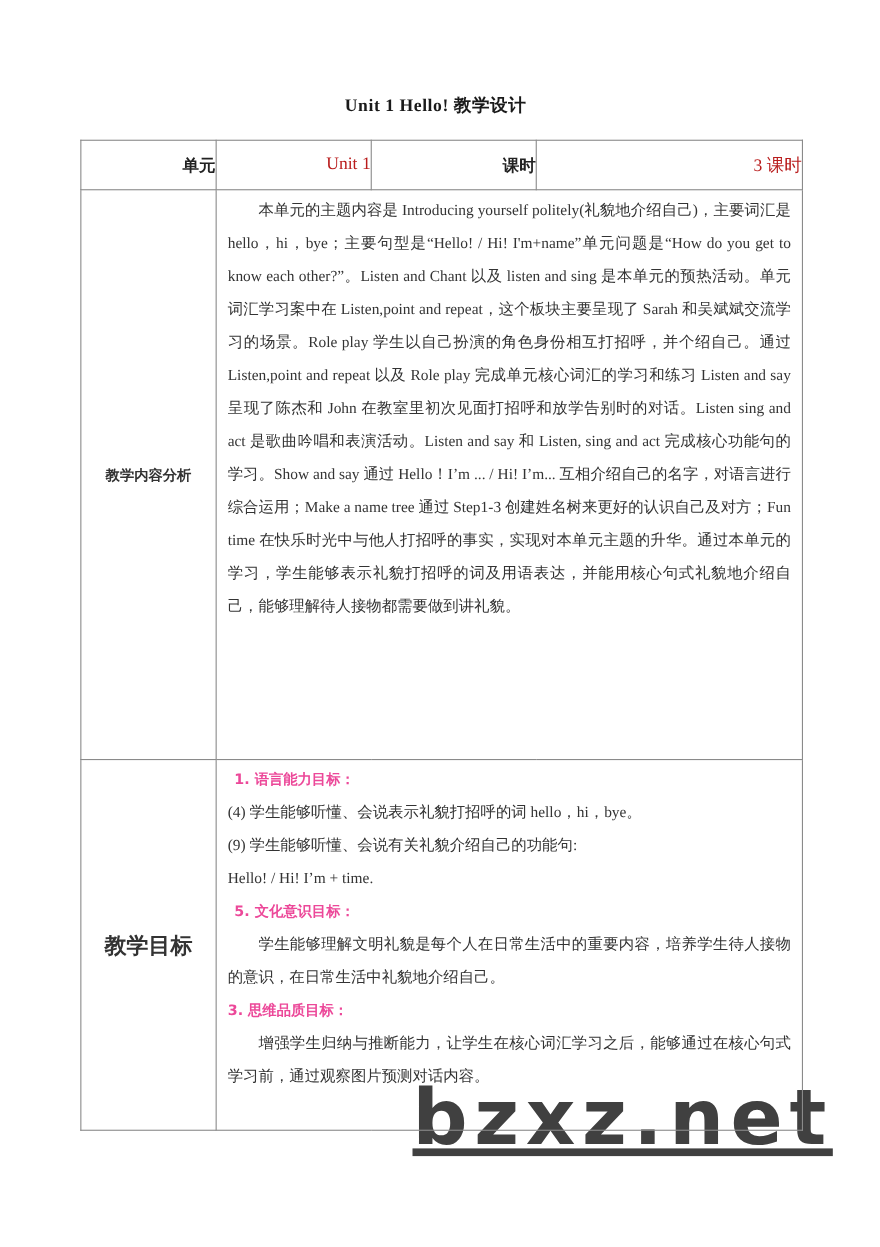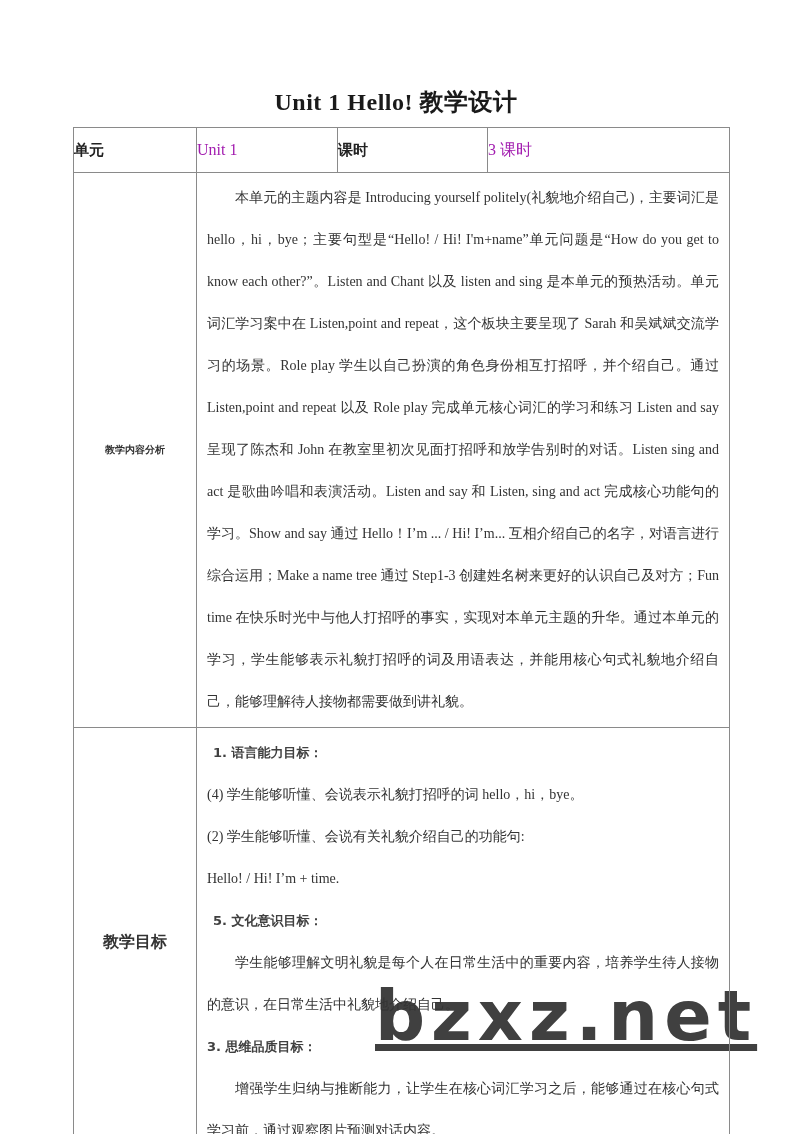--- a/index.html
+++ b/index.html
@@ -2,44 +2,44 @@
 <html><head>
   <meta charset="utf-8">
   <style>
     html, body { margin: 0; padding: 0; }
     body {
       width: 800px; height: 1134px; background: #ffffff; position: relative; overflow: hidden;
       font-family: "Liberation Serif", "DejaVu Serif", serif; color: #2a2a2a;
     }
     .title {
       position: absolute; top: 86px; left: 0; width: 792px; text-align: center;
-      font-size: 24px; font-weight: bold; color: #1a1a1a; letter-spacing: 0.5px;
+      font-size: 16px; font-weight: bold; color: #1a1a1a; letter-spacing: 0.5px;
     }
     .doc-table {
       position: absolute; left: 73px; top: 127px; width: 656px;
       border-collapse: collapse; table-layout: fixed;
     }
     .doc-table td {
       border: 1.3px solid #8a8a8a; padding: 0; vertical-align: middle;
     }
-    .head-row td { height: 44px; text-align: left; font-size: 16px; }
+    .head-row td { height: 44px; text-align: right; font-size: 16px; }
     .head-row .lbl { font-weight: bold; font-family: "DejaVu Sans", sans-serif; font-size: 15px; color: #222; }
-    .head-row .val { color: #a21caf; }
+    .head-row .val { color: #b91c1c; }
     .side-label {
       text-align: center; font-family: "DejaVu Sans", sans-serif; font-weight: bold; color: #333;
     }
-    .side-label.small { font-size: 10px; }
-    .side-label.big { font-size: 16px; }
+    .side-label.small { font-size: 13px; }
+    .side-label.big { font-size: 20px; }
     .content {
-      padding: 4px 10px 4px 10px !important; font-size: 14px; line-height: 42px; color: #333;
+      padding: 4px 10px 4px 10px !important; font-size: 14px; line-height: 30px; color: #333;
       text-align: justify; vertical-align: top !important;
     }
     .para-indent { text-indent: 2em; margin: 0; }
     .obj p { margin: 0; }
-    .obj .h { font-weight: bold; font-family: "DejaVu Sans", sans-serif; font-size: 13px; color: #404040; }
+    .obj .h { font-weight: bold; font-family: "DejaVu Sans", sans-serif; font-size: 13px; color: #ec4899; }
     .obj .h.indent1 { padding-left: 6px; }
     .watermark {
       position: absolute; left: 375px; top: 975px; font-family: "DejaVu Sans", sans-serif;
       font-size: 70px; font-weight: bold; color: #404040; letter-spacing: 6px; z-index: 0; text-decoration: underline;
     }
     .doc-table { z-index: 1; }
   </style>
 </head>
 <body>
 
@@ -65,21 +65,21 @@
     <td class="side-label small">教学内容分析</td>
     <td colspan="3" class="content">
       <p class="para-indent">本单元的主题内容是 Introducing yourself politely(礼貌地介绍自己)，主要词汇是 hello，hi，bye；主要句型是“Hello! / Hi! I'm+name”单元问题是“How do you get to know each other?”。Listen and Chant 以及 listen and sing 是本单元的预热活动。单元词汇学习案中在 Listen,point and repeat，这个板块主要呈现了 Sarah 和吴斌斌交流学习的场景。Role play 学生以自己扮演的角色身份相互打招呼，并个绍自己。通过 Listen,point and repeat 以及 Role play 完成单元核心词汇的学习和练习 Listen and say 呈现了陈杰和 John 在教室里初次见面打招呼和放学告别时的对话。Listen sing and act 是歌曲吟唱和表演活动。Listen and say 和 Listen, sing and act 完成核心功能句的学习。Show and say 通过 Hello！I’m ... / Hi! I’m... 互相介绍自己的名字，对语言进行综合运用；Make a name tree 通过 Step1-3 创建姓名树来更好的认识自己及对方；Fun time 在快乐时光中与他人打招呼的事实，实现对本单元主题的升华。通过本单元的学习，学生能够表示礼貌打招呼的词及用语表达，并能用核心句式礼貌地介绍自己，能够理解待人接物都需要做到讲礼貌。</p>
     </td>
   </tr>
   <tr style="height:337px">
     <td class="side-label big">教学目标</td>
     <td colspan="3" class="content obj">
       <p class="h indent1">1. 语言能力目标：</p>
       <p>(4) 学生能够听懂、会说表示礼貌打招呼的词 hello，hi，bye。</p>
-      <p>(2) 学生能够听懂、会说有关礼貌介绍自己的功能句:</p>
+      <p>(9) 学生能够听懂、会说有关礼貌介绍自己的功能句:</p>
       <p>Hello! / Hi! I’m + time.</p>
       <p class="h indent1">5. 文化意识目标：</p>
       <p class="para-indent">学生能够理解文明礼貌是每个人在日常生活中的重要内容，培养学生待人接物的意识，在日常生活中礼貌地介绍自己。</p>
       <p class="h">3. 思维品质目标：</p>
       <p class="para-indent">增强学生归纳与推断能力，让学生在核心词汇学习之后，能够通过在核心句式学习前，通过观察图片预测对话内容。</p>
     </td>
   </tr>
 </tbody>
   </table>
 

